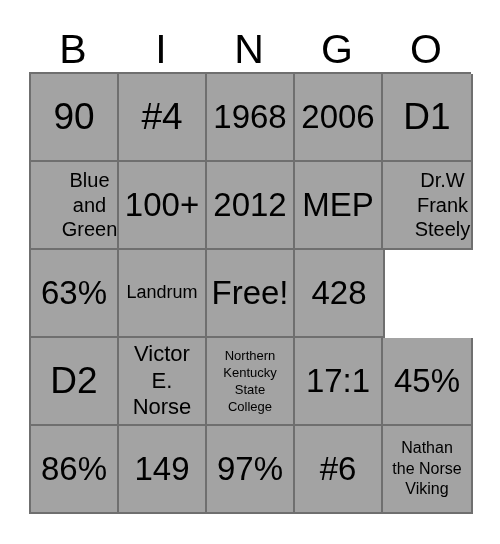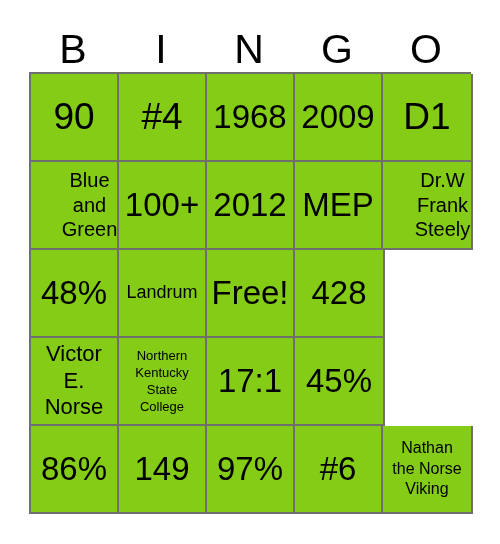--- a/index.html
+++ b/index.html
@@ -63,21 +63,21 @@
   .bingo-cell {
     flex: 0 0 88px;
     box-sizing: border-box;
     border-right: 2px solid #6f6f6f;
     border-bottom: 2px solid #6f6f6f;
     display: flex;
     align-items: center;
     justify-content: center;
     text-align: center;
     overflow: hidden;
-    background: #84cc16;
+    background: #a3a3a3;
     padding: 0 1px;
   }
   .bingo-cell.col-last {
     flex: 0 0 90px;
   }
   .cell-text {
     display: block;
     width: 100%;
     line-height: 1.08;
     white-space: pre-line;
@@ -112,21 +112,21 @@
       <div class="bingo-cell" style="border-right-color: rgb(111, 111, 111); border-bottom-color: rgb(111, 111, 111);">
           <span class="cell-text sz-xl">90</span>
         </div>
       <div class="bingo-cell" style="border-right-color: rgb(111, 111, 111); border-bottom-color: rgb(111, 111, 111);">
           <span class="cell-text sz-xl">#4</span>
         </div>
       <div class="bingo-cell" style="border-right-color: rgb(111, 111, 111); border-bottom-color: rgb(111, 111, 111);">
           <span class="cell-text sz-lg">1968</span>
         </div>
       <div class="bingo-cell" style="border-right-color: rgb(111, 111, 111); border-bottom-color: rgb(111, 111, 111);">
-          <span class="cell-text sz-lg">2009</span>
+          <span class="cell-text sz-lg">2006</span>
         </div>
       <div class="bingo-cell col-last" style="border-right-color: rgb(111, 111, 111); border-bottom-color: rgb(111, 111, 111);">
           <span class="cell-text sz-xl">D1</span>
         </div>
     </div>
 
     <div class="bingo-row">
       <div class="bingo-cell" style="border-right-color: rgb(111, 111, 111); border-bottom-color: rgb(111, 111, 111);">
           <span class="cell-text sz-xs">Blue
 and
@@ -143,34 +143,37 @@
         </div>
       <div class="bingo-cell col-last" style="border-right-color: rgb(111, 111, 111); border-bottom-color: rgb(111, 111, 111);">
           <span class="cell-text sz-xs">Dr.W
 Frank
 Steely</span>
         </div>
     </div>
 
     <div class="bingo-row">
       <div class="bingo-cell" style="border-right-color: rgb(111, 111, 111); border-bottom-color: rgb(111, 111, 111);">
-          <span class="cell-text sz-lg">48%</span>
+          <span class="cell-text sz-lg">63%</span>
         </div>
       <div class="bingo-cell" style="border-right-color: rgb(111, 111, 111); border-bottom-color: rgb(111, 111, 111); justify-content: flex-end;">
           <span class="cell-text sz-xxs">Landrum</span>
         </div>
       <div class="bingo-cell" style="border-right-color: rgb(111, 111, 111); border-bottom-color: rgb(111, 111, 111);">
           <span class="cell-text sz-lg">Free!</span>
         </div>
       <div class="bingo-cell col-last" style="border-right-color: rgb(111, 111, 111); border-bottom-color: rgb(111, 111, 111); align-items: center;">
           <span class="cell-text sz-lg">428</span>
         </div>
     </div>
 
     <div class="bingo-row">
+      <div class="bingo-cell" style="border-right-color: rgb(111, 111, 111); border-bottom-color: rgb(111, 111, 111);">
+          <span class="cell-text sz-xl">D2</span>
+        </div>
       <div class="bingo-cell" style="border-right-color: rgb(111, 111, 111); border-bottom-color: rgb(111, 111, 111);">
           <span class="cell-text sz-sm">Victor
 E.
 Norse</span>
         </div>
       <div class="bingo-cell" style="border-right-color: rgb(111, 111, 111); border-bottom-color: rgb(111, 111, 111);">
           <span class="cell-text sz-micro">Northern
 Kentucky
 State
 College</span>

